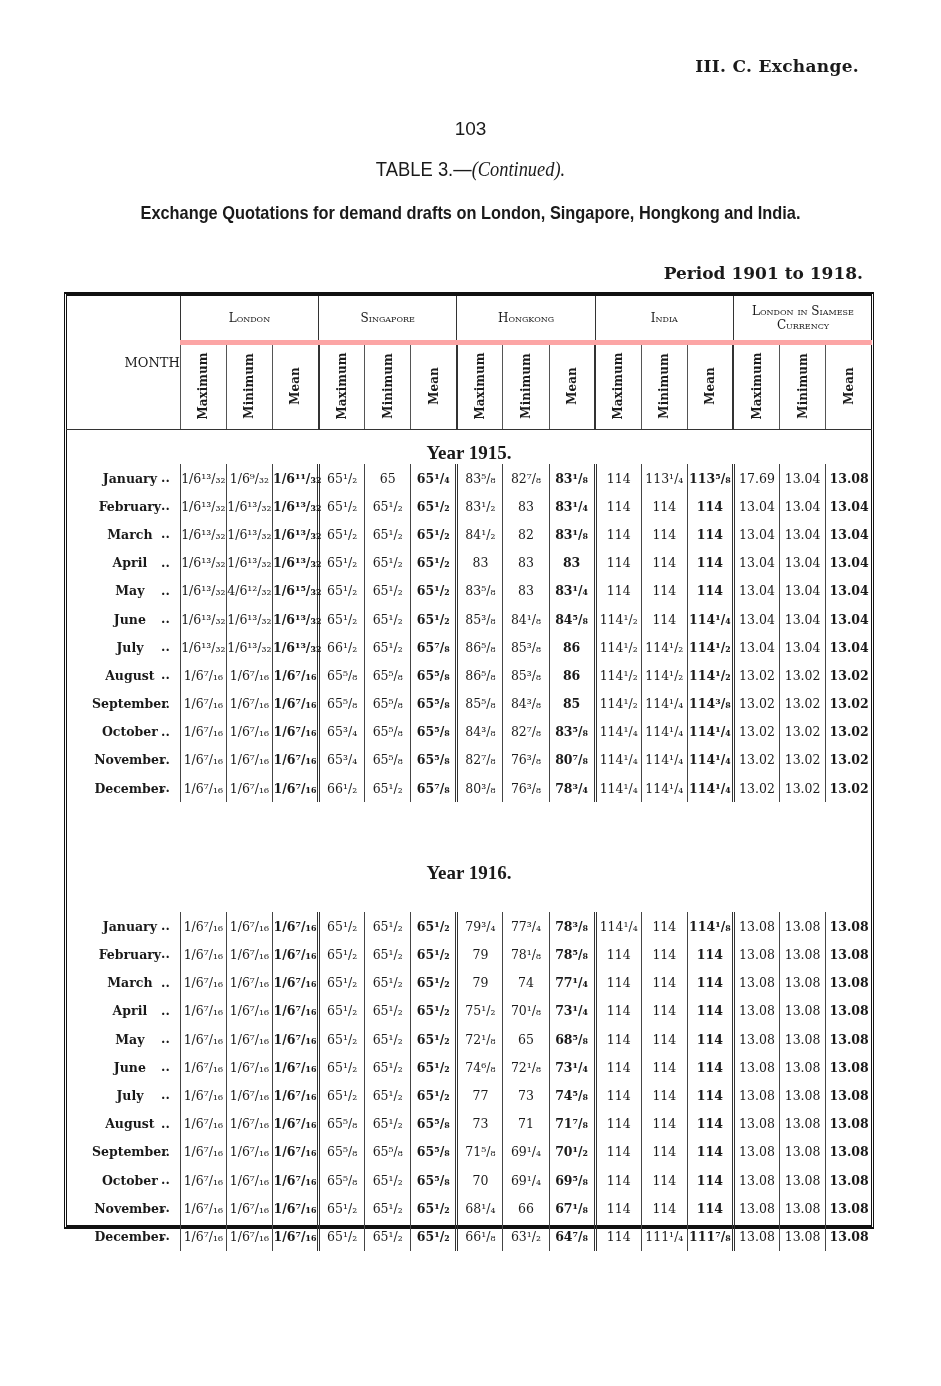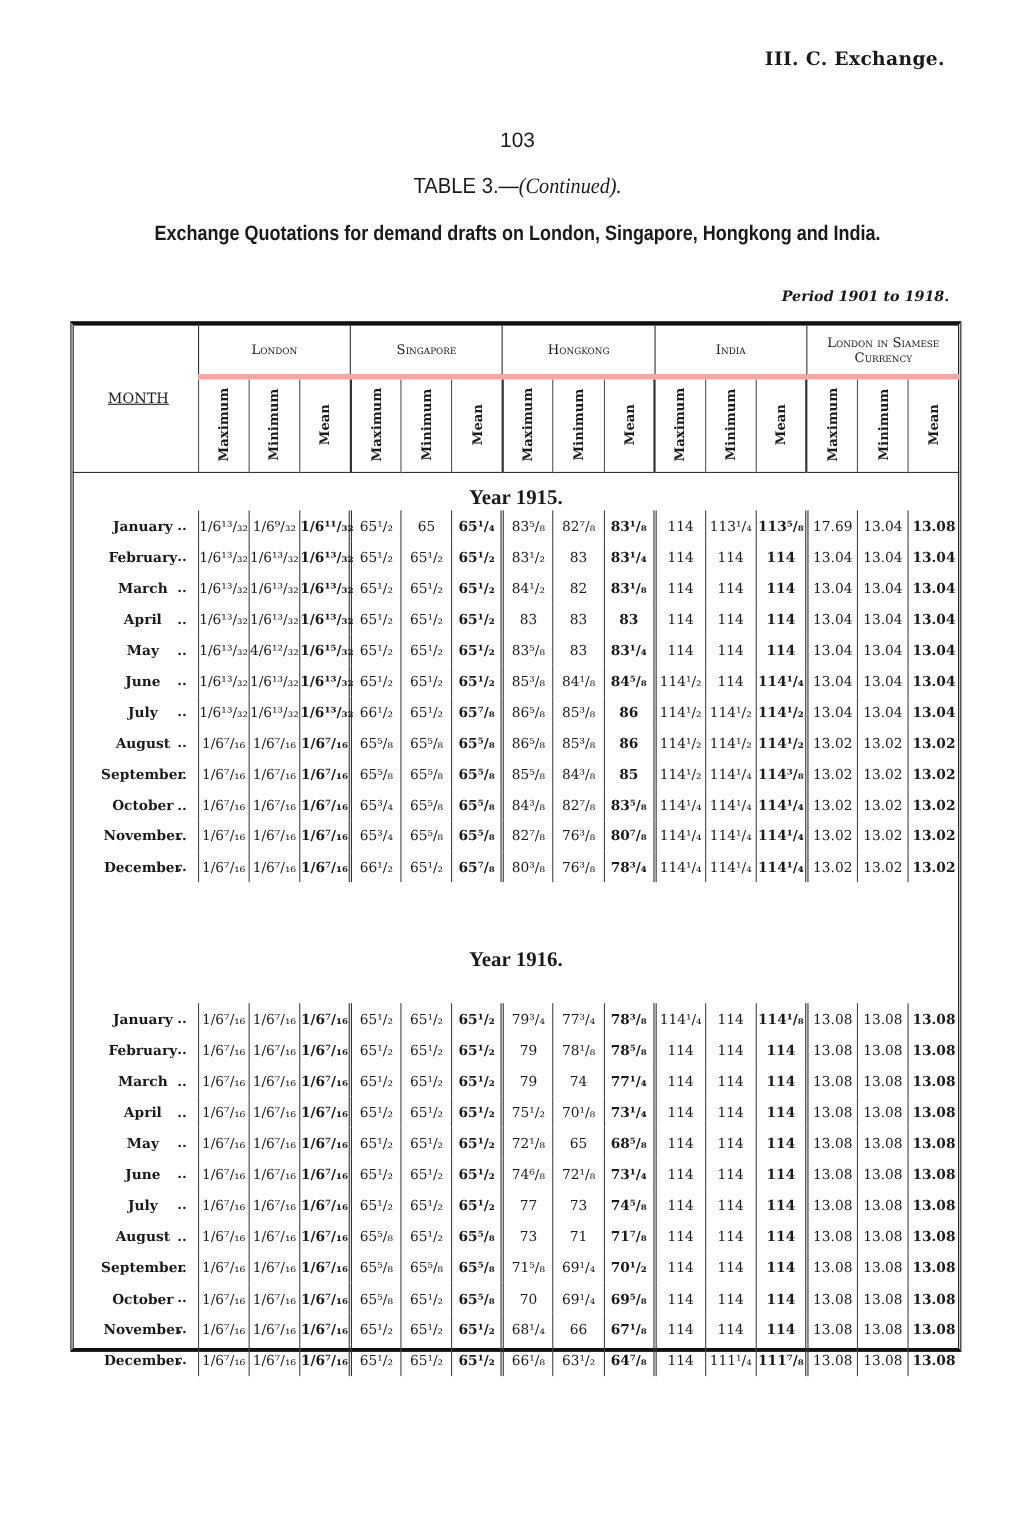--- a/index.html
+++ b/index.html
@@ -1,40 +1,40 @@
 <!DOCTYPE html>
 <html><head>
 <meta charset="utf-8">
 <style>
   html, body { margin: 0; padding: 0; background: #ffffff; }
   body {
     width: 941px; height: 1386px; position: relative; overflow: hidden;
     font-family: "DejaVu Serif", "Liberation Serif", serif; color: #1a1a1a;
   }
   .section-head {
-    position: absolute; right: 82px; top: 44px;
+    position: absolute; right: 82px; top: 56px;
     font-family: "DejaVu Serif", serif; font-weight: bold; font-size: 17px; letter-spacing: 0.3px;
   }
   .page-num {
     position: absolute; left: 0; width: 941px; top: 118px; text-align: center;
     font-family: "Liberation Sans", sans-serif; font-size: 19px;
   }
   .table-title {
     position: absolute; left: 0; width: 941px; top: 158px; text-align: center;
     font-family: "Liberation Sans", sans-serif; font-size: 20px; transform: scaleX(0.92);
   }
   .table-title i { font-family: "Liberation Serif", serif; font-size: 20px; }
   .subtitle {
     position: absolute; left: 0; width: 941px; top: 202px; text-align: center;
     font-family: "Liberation Sans", sans-serif; font-weight: bold; font-size: 19px;
     transform: scaleX(0.86);
   }
   .period {
     position: absolute; right: 78px; top: 263px;
-    font-family: "DejaVu Serif", serif; font-weight: bold; font-size: 13px; font-style: italic;
+    font-family: "DejaVu Serif", serif; font-weight: bold; font-size: 17px;
   }
   .frame {
     position: absolute; left: 64px; top: 292px; width: 810px; height: 937px;
     border-top: 4px solid #111; border-bottom: 4px solid #111;
     border-left: 3px double #111; border-right: 3px double #111;
     box-sizing: border-box;
   }
   table {
     position: absolute; left: 66px; top: 296px; width: 806px;
     border-collapse: collapse; table-layout: fixed;
@@ -45,22 +45,22 @@
   col.c-hk { width: 46px; }
   col.c-in { width: 46px; }
   col.c-sc { width: 46px; }
   th, td { padding: 0; }
   .grp {
     height: 44px; font-variant: small-caps; font-weight: normal; font-size: 12px;
     text-align: center; border-left: 1px solid #333; line-height: 14px;
     border-bottom: 5px solid #fca5a5;
   }
   .month-h {
-    font-weight: normal; font-size: 13px; text-align: left; padding-left: 32px;
-    vertical-align: middle; border-bottom: 1px solid #333; text-decoration: underline;
+    font-weight: normal; font-size: 13px; text-align: right; padding-left: 32px;
+    vertical-align: middle; border-bottom: 1px solid #333;
   }
   .sub {
     height: 84px; border-left: 1px solid #555; border-bottom: 1px solid #333;
     position: relative;
   }
   .sub span {
     display: block; transform: rotate(-90deg); white-space: nowrap;
     font-size: 12px; font-weight: bold; font-family: "DejaVu Serif", serif;
     position: absolute; left: 50%; top: 50%; width: 80px; margin-left: -40px; margin-top: -8px;
     text-align: center;

